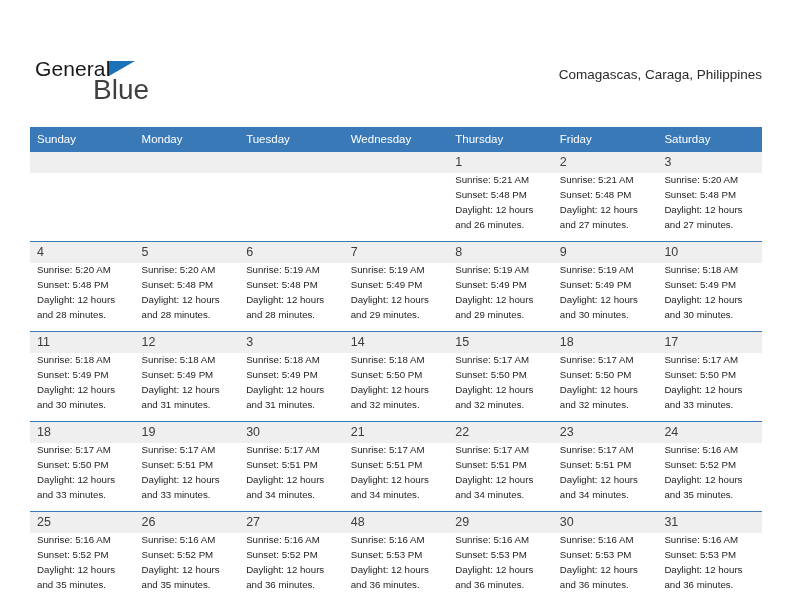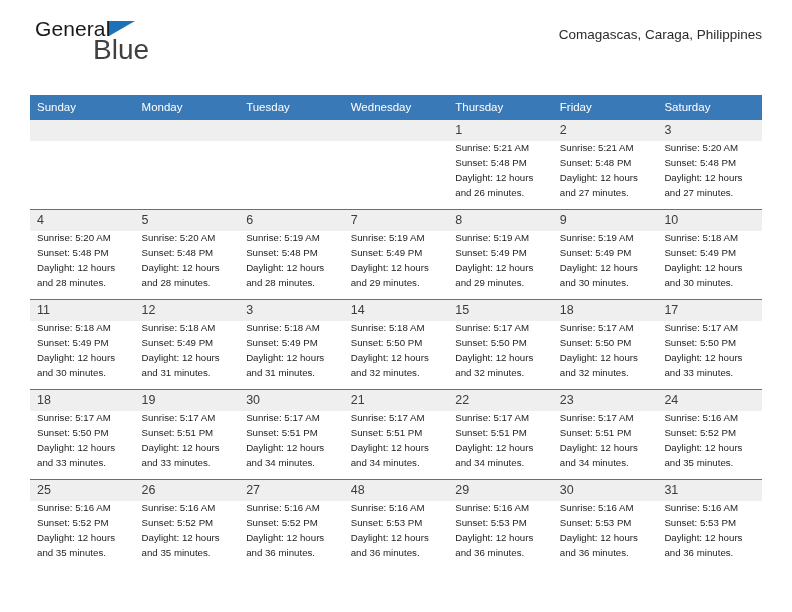--- a/index.html
+++ b/index.html
@@ -7,40 +7,40 @@
     width: 792px; height: 612px;
     background: #ffffff;
     font-family: "Liberation Sans", sans-serif;
     overflow: hidden;
   }
   .page { position: relative; width: 792px; height: 612px; padding: 0 30px; }
 
   
   .top {
     display: flex; align-items: flex-start; justify-content: space-between;
-    padding-top: 18px; height: 72px;
+    padding-top: 18px; height: 72px; margin-top: 40px;
   }
   .logo { position: relative; width: 170px; padding-left: 5px; }
   .logo-row1 { display: flex; align-items: flex-end; line-height: 1; }
   .logo-general {
     font-size: 21px; color: #1a1a1a; letter-spacing: .1px;
   }
   .logo-tri { width: 0; height: 0; margin-left: -1px; margin-bottom: 3px;
     border-left: 26px solid #1b72b8; border-bottom: 15px solid transparent; }
   .logo-blue {
     font-size: 28px; color: #404040; margin-top: -3px; margin-left: 58px;
     line-height: 1; display: block;
   }
 
   .titles { text-align: right; padding-top: 0px; }
   .month-title { font-size: 27px; color: #2b2b2b; font-weight: normal; line-height: 1.1; }
   .location { font-size: 13.5px; color: #2b2b2b; margin-top: 9px; text-align: right; }
 
   
-  .cal { width: 732px; margin-top: 23px; border-collapse: collapse; table-layout: fixed; }
+  .cal { width: 732px; margin-top: 15px; border-collapse: collapse; table-layout: fixed; }
   .cal th {
     background: #3a79b8; color: #ffffff; font-weight: normal;
     font-size: 11.5px; text-align: left; padding: 6px 0 6px 7px; height: 21px;
   }
   .cal td {
     vertical-align: top; padding: 0; height: 90px;
     border-top: 1px solid #3a79b8; background: #ffffff;
   }
   .daynum {
     background: #efefef; color: #3c3c3c; font-size: 12.5px;

